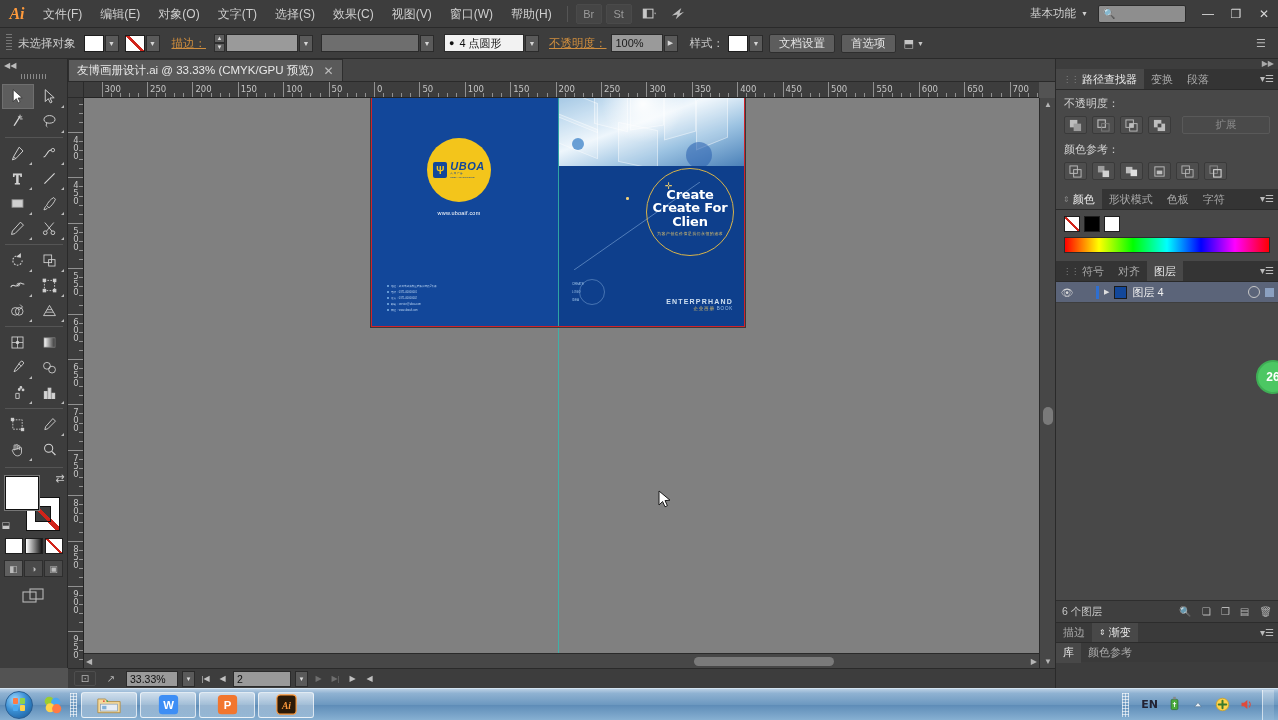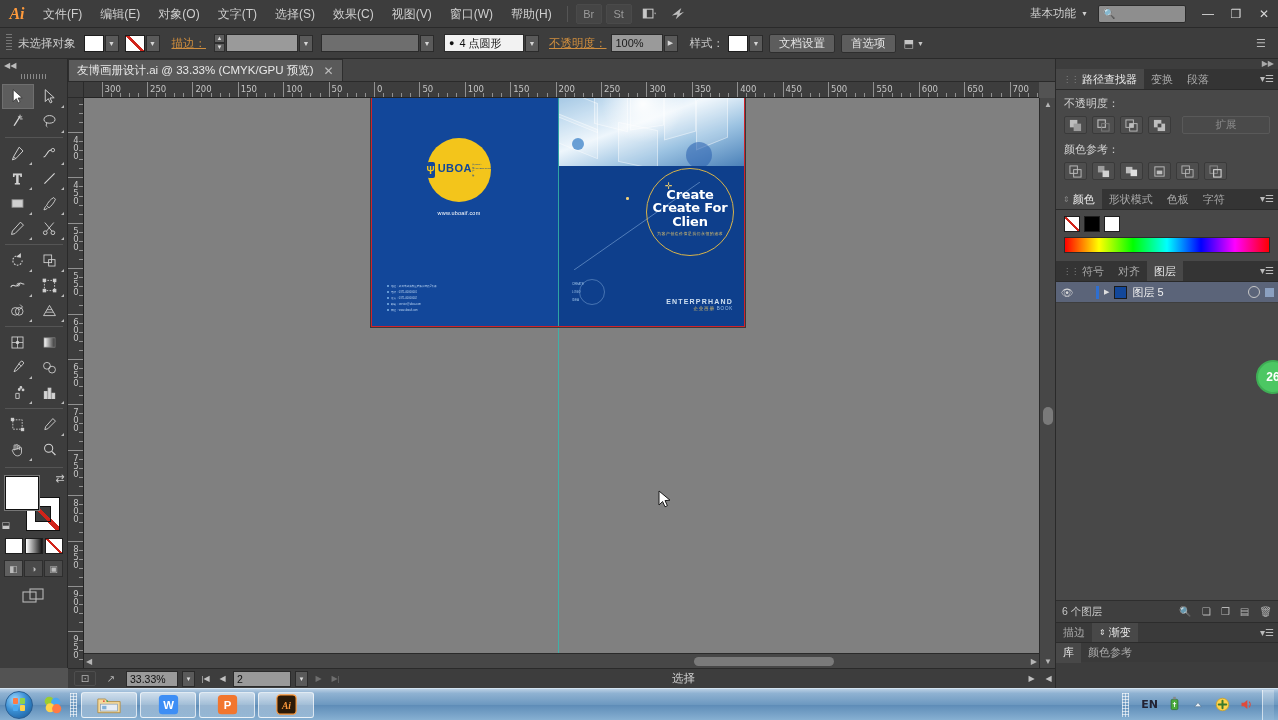--- a/index.html
+++ b/index.html
@@ -216,21 +216,21 @@
   
   .logo-circle {
     position: absolute; left: 56px; top: 52px; width: 64px; height: 64px; border-radius: 50%;
     background: #f3c51b; display: flex; align-items: center; justify-content: center; gap: 3px;
   }
   .logo-mark {
     width: 14px; height: 16px; background: #12479a; border-radius: 2px;
     display: flex; align-items: center; justify-content: center;
     color: #f3c51b; font-size: 10px; font-weight: bold;
   }
-  .logo-text { display: flex; flex-direction: row; }
+  .logo-text { display: flex; flex-direction: column; font-style: italic; }
   .logo-text .big { font-size: 11px; font-weight: bold; color: #12479a; letter-spacing: 0.5px; line-height: 11px; }
   .logo-text .sm { font-size: 2.5px; color: #12479a; line-height: 3.5px; }
   .site-url { position: absolute; left: 56px; top: 124px; width: 64px; text-align: center;
     color: #fff; font-size: 5.5px; letter-spacing: 0.2px; }
   .addr-block { position: absolute; left: 16px; top: 198px; display: flex; flex-direction: column; gap: 2px; }
   .addr-line { display: flex; align-items: center; gap: 2px; }
   .addr-dot { width: 2px; height: 2px; background: #7fb5e8; border-radius: 50%; }
   .addr-txt { font-size: 2.6px; color: #b9d4f2; white-space: nowrap; }
 
   
@@ -1125,21 +1125,20 @@
     <div class="sb-ico">⊡</div>
     <div class="sb-ico noborder">↗</div>
     <div class="zoomfield">33.33%</div>
     <div class="mini-dd">▼</div>
     <div class="nav-btn">|◀</div>
     <div class="nav-btn">◀</div>
     <div class="pagefield">2</div>
     <div class="mini-dd">▼</div>
     <div class="nav-btn dim">▶</div>
     <div class="nav-btn dim">▶|</div>
-    <div class="status-text">选择</div>
     <div class="nav-btn">▶</div>
     <div class="nav-btn">◀</div>
   </div>
 
   <div class="dock">
     <div class="dock-topbar">
       <span class="dock-collapse">▶▶</span>
     </div>
 
     <div class="tabrow">
@@ -1251,21 +1250,21 @@
       <div class="ptab active">图层</div>
       <span class="pmenu">▾☰</span>
     </div>
     <div class="layers-body">
       <div class="layer-row">
         <span class="layer-eye">👁</span>
         <span class="layer-lockcol"></span>
         <span class="layer-colorbar"></span>
         <span class="layer-tri">▶</span>
         <span class="layer-thumb"></span>
-        <span class="layer-name">图层 5</span>
+        <span class="layer-name">图层 4</span>
         <span class="layer-target"></span>
         <span class="layer-sel"></span>
       </div>
       <div class="green-badge">26</div>
     </div>
     <div class="layers-footer">
       <span class="lf-text">6 个图层</span>
       <span class="lf-ico">🔍</span>
       <span class="lf-ico">❏</span>
       <span class="lf-ico">❐</span>

